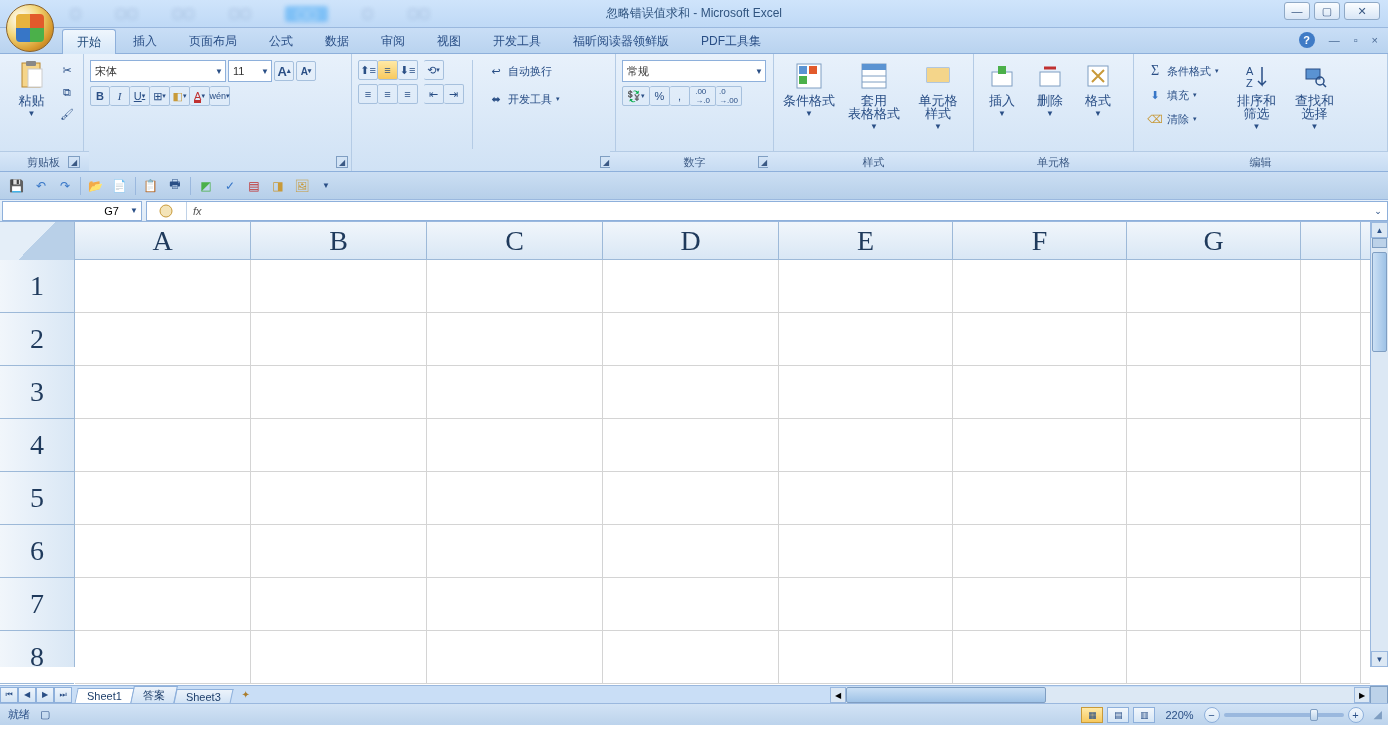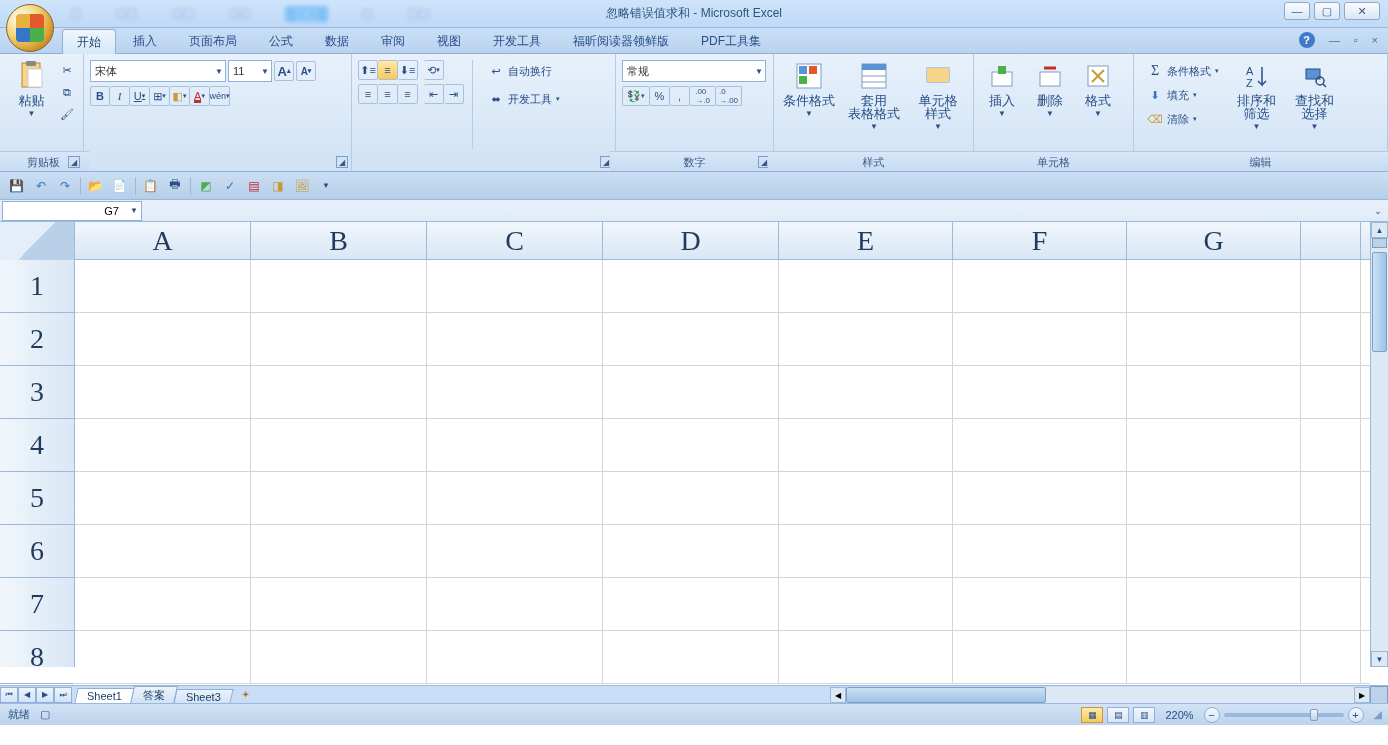--- a/index.html
+++ b/index.html
@@ -470,20 +470,29 @@
   <div class="qbtn">
       <span style="font-size:8px;">▼</span>
     </div>
 </div>
 
 <div class="namebox-row">
   <div class="namebox">
       <span>G7</span>
       <span class="arrow">▼</span>
     </div>
+  <div class="fx-area">
+    <div class="fx-btn">
+      <svg width="18" height="16">
+          <circle cx="8" cy="8" r="6" fill="#f4e4b8" stroke="#c89a3a"></circle>
+        </svg>
+    </div>
+    <span class="fx-lbl">fx</span>
+    <span></span>
+  </div>
   <div class="expand-fx">⌄</div>
 </div>
 
 <div class="sheet-area">
   <div class="col-headers">
     <div class="corner"></div>
     <div id="colhdrs" style="display:flex;">
         <div class="col-h" style="width: 176px;">A</div>
         <div class="col-h" style="width: 176px;">B</div>
         <div class="col-h" style="width: 176px;">C</div>

